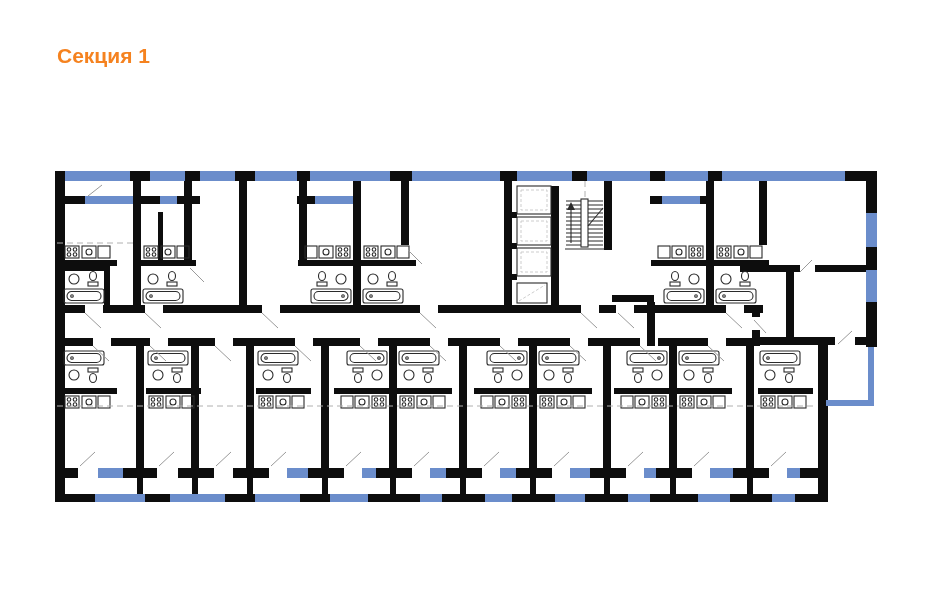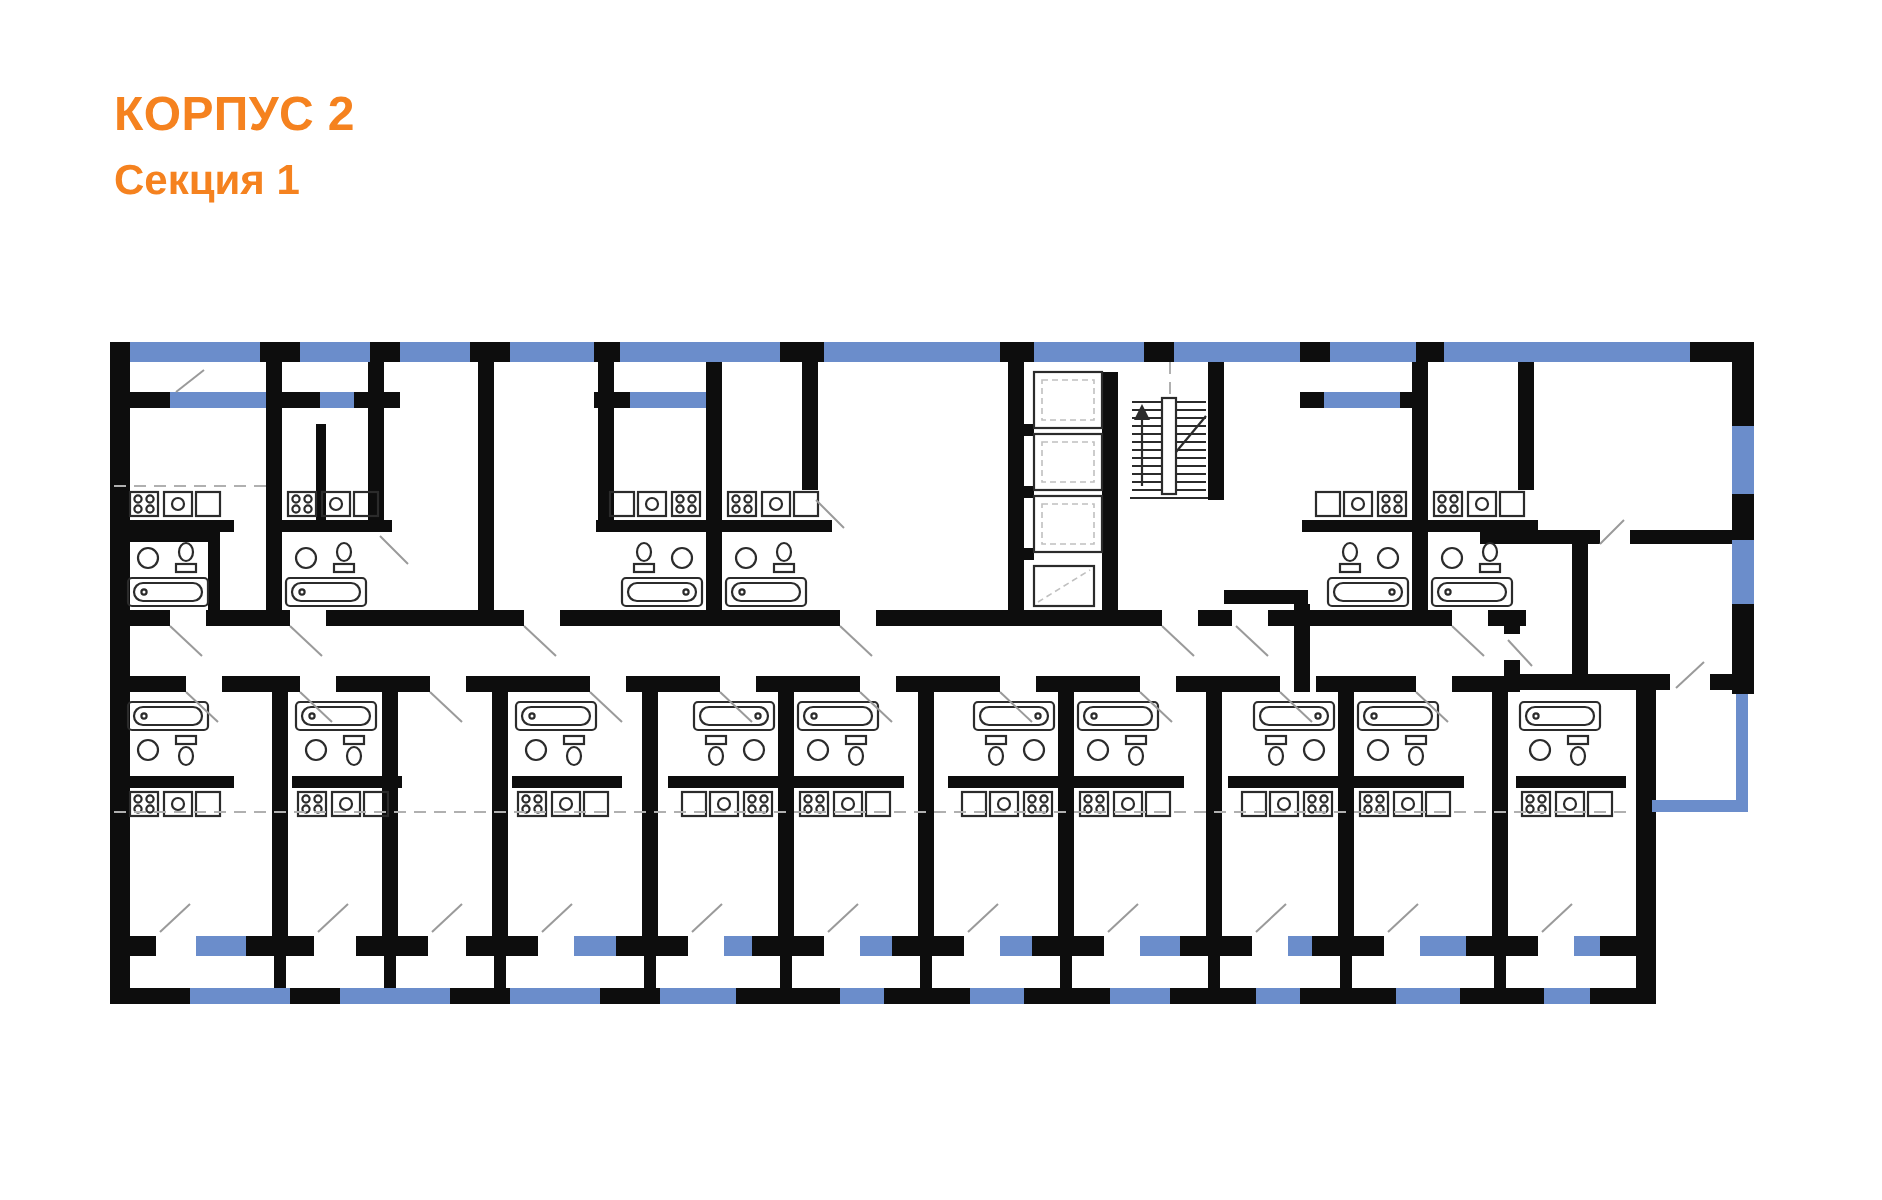--- a/index.html
+++ b/index.html
@@ -17,21 +17,20 @@
   .fxl{fill:none;stroke:#c0c0c0;stroke-width:.8;stroke-dasharray:3 2;}
   .dr{stroke:var(--door,#9a9a9a);stroke-width:1;}
   .da{stroke:var(--guide,#b0b0b0);stroke-width:1;stroke-dasharray:6 4;fill:none;}
   .blk{fill:var(--wall,#0d0d0d);stroke:none;}
   .arr{fill:var(--fixture,#2b2b2b);}
 </style>
 </head>
 <body>
 
 <div class="hdr">
-  <p class="t1">КОРПУС 2</p>
   <p class="t2">Секция 1</p>
 </div>
 
 <svg width="941" height="600" viewBox="0 0 941 600">
   <defs>
     <g id="tub">
       <rect x="0" y="0" width="40" height="14" rx="2" class="fx"></rect>
       <rect x="3" y="2.5" width="34" height="9" rx="4.5" class="fx"></rect>
       <circle cx="8" cy="7" r="1.3" class="fx"></circle>
     </g>

